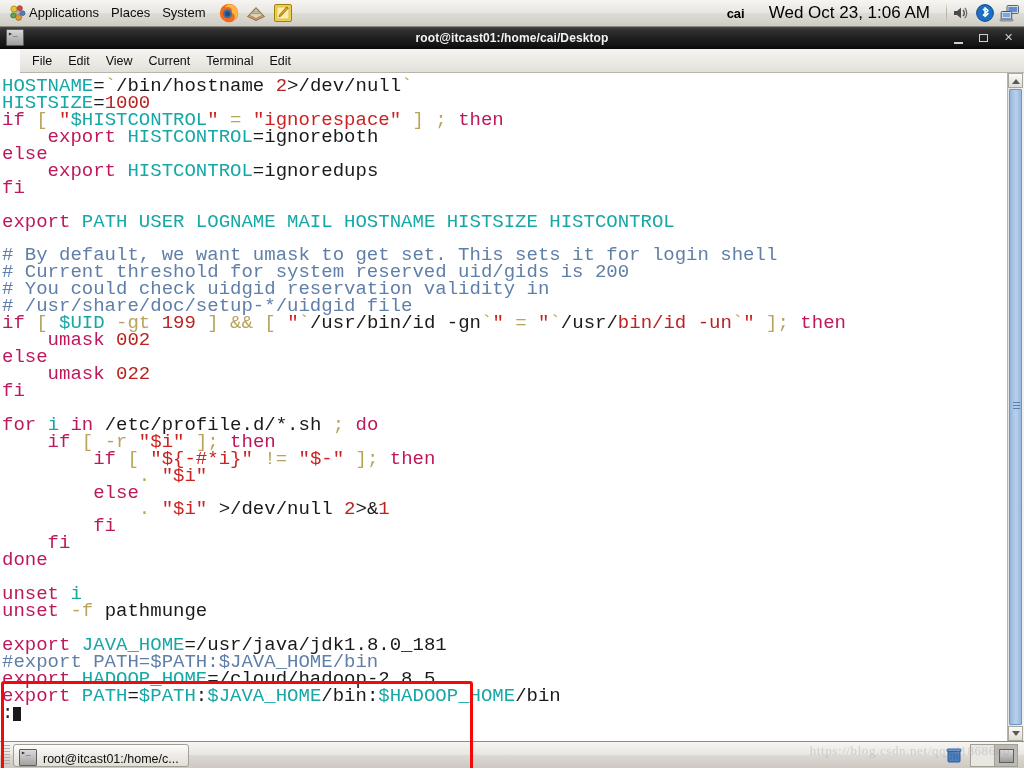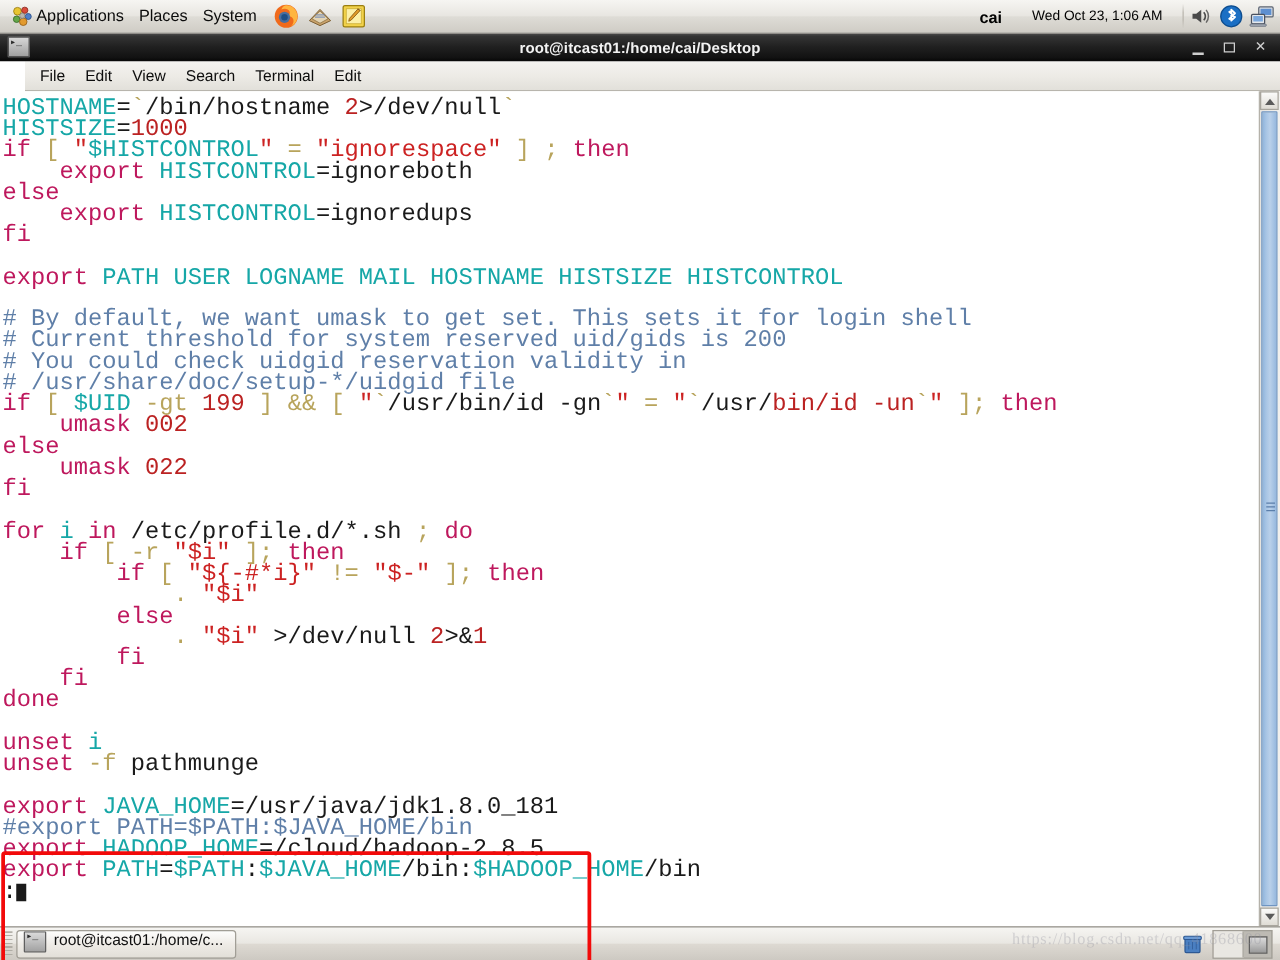--- a/index.html
+++ b/index.html
@@ -39,21 +39,21 @@
   .gnome-foot { width: 18px; height: 18px; margin-left: 4px; margin-right: 2px; position: relative; }
   .launchers { display: flex; align-items: center; margin-left: 6px; gap: 5px; }
   .launcher { width: 22px; height: 22px; position: relative; cursor: pointer; }
 
   .panel-spacer { flex: 1 1 auto; }
   .panel-user {
     font-weight: bold; font-size: 13px; color: #000;
     padding: 0 10px;
   }
   .panel-clock {
-    font-size: 11px; color: #000; padding: 0 14px;
+    font-size: 17px; color: #000; padding: 0 14px;
     white-space: nowrap;
   }
   .panel-sep {
     width: 1px; height: 20px;
     background: linear-gradient(to bottom, rgba(255,255,255,0) 0%, #b9b5ad 35%, #b9b5ad 65%, rgba(255,255,255,0) 100%);
     margin: 0 2px;
   }
   .tray { display: flex; align-items: center; gap: 3px; padding-right: 3px; }
   .tray-icon { width: 22px; height: 22px; position: relative; cursor: pointer; }
 
@@ -222,21 +222,21 @@
     display: flex; align-items: center;
     box-sizing: border-box;
   }
   .tb-handle {
     width: 8px; height: 21px; margin: 0 3px 0 2px;
     background:
       repeating-linear-gradient(to bottom, #a9a69e 0 1px, transparent 1px 3px);
     opacity: .85;
   }
   .task-button {
-    display: flex; align-items: flex-start; gap: 6px;
+    display: flex; align-items: flex-end; gap: 6px;
     height: 21px; padding: 0 9px 0 5px;
     background: linear-gradient(to bottom, #fdfdfc 0%, #eeebe6 50%, #e2dfd8 100%);
     border: 1px solid #a19e96;
     border-radius: 3px;
     font-size: 12.5px; color: #101010;
     cursor: pointer;
     max-width: 230px;
     white-space: nowrap; overflow: hidden;
   }
   .task-ico {
@@ -394,21 +394,21 @@
             <i></i>
           </div>
         <div class="win-btn wb-close">✕</div>
       </div>
     </div>
 
     <div class="menubar">
       <div class="menubar-item">File</div>
       <div class="menubar-item">Edit</div>
       <div class="menubar-item">View</div>
-      <div class="menubar-item">Search</div>
+      <div class="menubar-item">Current</div>
       <div class="menubar-item">Terminal</div>
       <div class="menubar-item">Edit</div>
     </div>
 
     <div class="term-body">
 
       <div class="term-text" id="term-text"><div class="ln"><span class="c-var">HOSTNAME</span><span class="c-pl">=</span><span class="c-op">`</span><span class="c-pl">/bin/hostname </span><span class="c-num">2</span><span class="c-pl">&gt;/dev/null</span><span class="c-op">`</span></div><div class="ln"><span class="c-var">HISTSIZE</span><span class="c-pl">=</span><span class="c-num">1000</span></div><div class="ln"><span class="c-kw">if</span><span class="c-pl"> </span><span class="c-op">[</span><span class="c-pl"> </span><span class="c-str">"</span><span class="c-var">$HISTCONTROL</span><span class="c-str">"</span><span class="c-pl"> </span><span class="c-op">=</span><span class="c-pl"> </span><span class="c-str">"ignorespace"</span><span class="c-pl"> </span><span class="c-op">]</span><span class="c-pl"> </span><span class="c-op">;</span><span class="c-pl"> </span><span class="c-kw">then</span></div><div class="ln"><span class="c-pl">    </span><span class="c-kw">export</span><span class="c-pl"> </span><span class="c-var">HISTCONTROL</span><span class="c-pl">=ignoreboth</span></div><div class="ln"><span class="c-kw">else</span></div><div class="ln"><span class="c-pl">    </span><span class="c-kw">export</span><span class="c-pl"> </span><span class="c-var">HISTCONTROL</span><span class="c-pl">=ignoredups</span></div><div class="ln"><span class="c-kw">fi</span></div><div class="ln">&nbsp;</div><div class="ln"><span class="c-kw">export</span><span class="c-pl"> </span><span class="c-var">PATH USER LOGNAME MAIL HOSTNAME HISTSIZE HISTCONTROL</span></div><div class="ln">&nbsp;</div><div class="ln"><span class="c-cmt"># By default, we want umask to get set. This sets it for login shell</span></div><div class="ln"><span class="c-cmt"># Current threshold for system reserved uid/gids is 200</span></div><div class="ln"><span class="c-cmt"># You could check uidgid reservation validity in</span></div><div class="ln"><span class="c-cmt"># /usr/share/doc/setup-*/uidgid file</span></div><div class="ln"><span class="c-kw">if</span><span class="c-pl"> </span><span class="c-op">[</span><span class="c-pl"> </span><span class="c-var">$UID</span><span class="c-pl"> </span><span class="c-op">-gt</span><span class="c-pl"> </span><span class="c-num">199</span><span class="c-pl"> </span><span class="c-op">]</span><span class="c-pl"> </span><span class="c-op">&amp;&amp;</span><span class="c-pl"> </span><span class="c-op">[</span><span class="c-pl"> </span><span class="c-str">"</span><span class="c-op">`</span><span class="c-pl">/usr/bin/id -gn</span><span class="c-op">`</span><span class="c-str">"</span><span class="c-pl"> </span><span class="c-op">=</span><span class="c-pl"> </span><span class="c-str">"</span><span class="c-op">`</span><span class="c-pl">/usr/</span><span class="c-num">bin/id</span><span class="c-pl"> </span><span class="c-num">-un</span><span class="c-op">`</span><span class="c-str">"</span><span class="c-pl"> </span><span class="c-op">]</span><span class="c-op">;</span><span class="c-pl"> </span><span class="c-kw">then</span></div><div class="ln"><span class="c-pl">    </span><span class="c-kw">umask</span><span class="c-pl"> </span><span class="c-num">002</span></div><div class="ln"><span class="c-kw">else</span></div><div class="ln"><span class="c-pl">    </span><span class="c-kw">umask</span><span class="c-pl"> </span><span class="c-num">022</span></div><div class="ln"><span class="c-kw">fi</span></div><div class="ln">&nbsp;</div><div class="ln"><span class="c-kw">for</span><span class="c-pl"> </span><span class="c-var">i</span><span class="c-pl"> </span><span class="c-kw">in</span><span class="c-pl"> </span><span class="c-pl">/etc/profile.d/*.sh</span><span class="c-pl"> </span><span class="c-op">;</span><span class="c-pl"> </span><span class="c-kw">do</span></div><div class="ln"><span class="c-pl">    </span><span class="c-kw">if</span><span class="c-pl"> </span><span class="c-op">[</span><span class="c-pl"> </span><span class="c-op">-r</span><span class="c-pl"> </span><span class="c-str">"$i"</span><span class="c-pl"> </span><span class="c-op">]</span><span class="c-op">;</span><span class="c-pl"> </span><span class="c-kw">then</span></div><div class="ln"><span class="c-pl">        </span><span class="c-kw">if</span><span class="c-pl"> </span><span class="c-op">[</span><span class="c-pl"> </span><span class="c-str">"${-#*i}"</span><span class="c-pl"> </span><span class="c-op">!=</span><span class="c-pl"> </span><span class="c-str">"$-"</span><span class="c-pl"> </span><span class="c-op">]</span><span class="c-op">;</span><span class="c-pl"> </span><span class="c-kw">then</span></div><div class="ln"><span class="c-pl">            </span><span class="c-op">.</span><span class="c-pl"> </span><span class="c-str">"$i"</span></div><div class="ln"><span class="c-pl">        </span><span class="c-kw">else</span></div><div class="ln"><span class="c-pl">            </span><span class="c-op">.</span><span class="c-pl"> </span><span class="c-str">"$i"</span><span class="c-pl"> </span><span class="c-pl">&gt;/dev/null</span><span class="c-pl"> </span><span class="c-num">2</span><span class="c-pl">&gt;&amp;</span><span class="c-num">1</span></div><div class="ln"><span class="c-pl">        </span><span class="c-kw">fi</span></div><div class="ln"><span class="c-pl">    </span><span class="c-kw">fi</span></div><div class="ln"><span class="c-kw">done</span></div><div class="ln">&nbsp;</div><div class="ln"><span class="c-kw">unset</span><span class="c-pl"> </span><span class="c-var">i</span></div><div class="ln"><span class="c-kw">unset</span><span class="c-pl"> </span><span class="c-op">-f</span><span class="c-pl"> </span><span class="c-pl">pathmunge</span></div><div class="ln">&nbsp;</div><div class="ln"><span class="c-kw">export</span><span class="c-pl"> </span><span class="c-var">JAVA_HOME</span><span class="c-pl">=/usr/java/jdk1.8.0_181</span></div><div class="ln"><span class="c-cmt">#export PATH=$PATH:$JAVA_HOME/bin</span></div><div class="ln"><span class="c-kw">export</span><span class="c-pl"> </span><span class="c-var">HADOOP_HOME</span><span class="c-pl">=/cloud/hadoop-2.8.5</span></div><div class="ln"><span class="c-kw">export</span><span class="c-pl"> </span><span class="c-var">PATH</span><span class="c-pl">=</span><span class="c-var">$PATH</span><span class="c-pl">:</span><span class="c-var">$JAVA_HOME</span><span class="c-pl">/bin:</span><span class="c-var">$HADOOP_HOME</span><span class="c-pl">/bin</span></div><div class="ln"><span class="c-pl">:</span><span class="vim-cursor"></span></div></div>
 
       <div class="term-scroll">
         <div class="sb-btn sb-up"></div>

